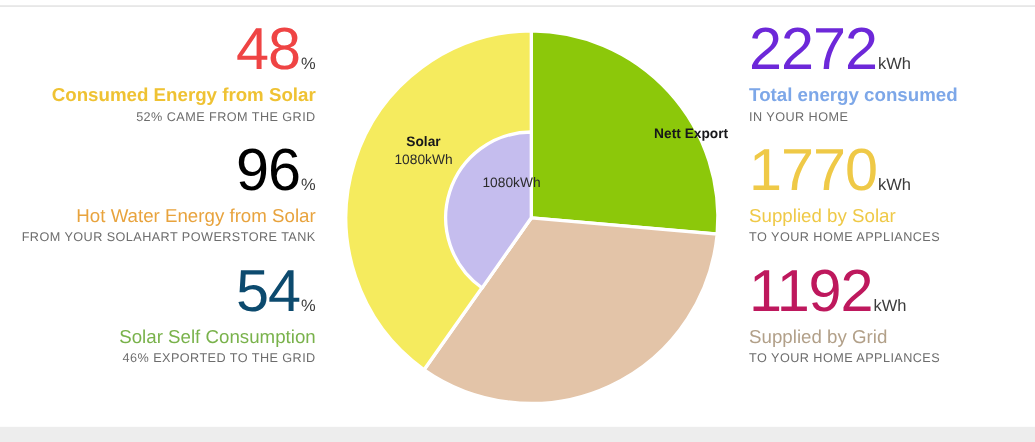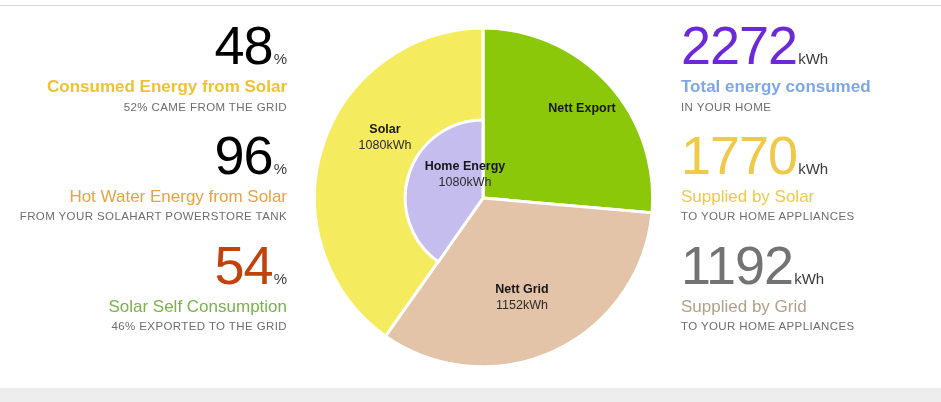--- a/index.html
+++ b/index.html
@@ -105,51 +105,51 @@
     display: block;
   }
   .slice-val {
     font-size: 12.5px;
     font-weight: 400;
     color: #2b2b2b;
     display: block;
   }
   .lbl-solar      { left: 28px;  top: 108px; width: 110px; }
   .lbl-home       { left: 78px;  top: 145px; width: 170px; }
-  .lbl-export     { left: 200px; top: 87px; width: 160px; }
+  .lbl-export     { left: 200px; top: 100px; width: 160px; text-align: right; }
   .lbl-grid       { left: 140px; top: 268px; width: 160px; }
 </style>
 </head>
 <body>
 
 <div id="page">
 
   <div class="top-rule"></div>
 
   <div class="col col-left">
 
     <div class="metric metric-left">
       <div class="value-row">
-        <span class="big-num" style="color:#000000">48</span><span class="unit">%</span>
+        <span class="big-num" style="color:#ef4444">48</span><span class="unit">%</span>
       </div>
       <div class="title title-bold" style="color:#EFC233">Consumed Energy from Solar</div>
       <div class="subtitle">52% CAME FROM THE GRID</div>
     </div>
 
     <div class="metric metric-left" style="margin-top:14px">
       <div class="value-row">
         <span class="big-num" style="color:#000000">96</span><span class="unit">%</span>
       </div>
       <div class="title" style="color:#E8A33D">Hot Water Energy from Solar</div>
       <div class="subtitle">FROM YOUR SOLAHART POWERSTORE TANK</div>
     </div>
 
     <div class="metric metric-left" style="margin-top:14px">
       <div class="value-row">
-        <span class="big-num" style="color:#c2410c">54</span><span class="unit">%</span>
+        <span class="big-num" style="color:#0c4a6e">54</span><span class="unit">%</span>
       </div>
       <div class="title" style="color:#79B24B">Solar Self Consumption</div>
       <div class="subtitle">46% EXPORTED TO THE GRID</div>
     </div>
 
   </div>
 
   <div class="chart-wrap">
     <svg width="360" height="360" viewBox="0 0 360 360">
 
@@ -161,32 +161,27 @@
 
       <path d="M 181 184 L 136.3 247.8 A 78 78 0 0 1 181 106 Z" fill="#C5BDEE" stroke="#ffffff" stroke-width="3"></path>
     </svg>
 
     <div class="slice-label lbl-solar">
       <span class="slice-name">Solar</span>
       <span class="slice-val">1080kWh</span>
     </div>
 
     <div class="slice-label lbl-home">
-      <span class="slice-name">Home Energy</span>
       <span class="slice-val">1080kWh</span>
     </div>
 
     <div class="slice-label lbl-export">
       <span class="slice-name">Nett Export</span>
     </div>
 
-    <div class="slice-label lbl-grid">
-      <span class="slice-name">Nett Grid</span>
-      <span class="slice-val">1152kWh</span>
-    </div>
   </div>
 
   <div class="col col-right">
 
     <div class="metric metric-right">
       <div class="value-row">
         <span class="big-num" style="color:#6d28d9">2272</span><span class="unit">kWh</span>
       </div>
       <div class="title title-bold" style="color:#7DA7E8">Total energy consumed</div>
       <div class="subtitle">IN YOUR HOME</div>
@@ -195,21 +190,21 @@
     <div class="metric metric-right" style="margin-top:14px">
       <div class="value-row">
         <span class="big-num" style="color:#EFC947">1770</span><span class="unit">kWh</span>
       </div>
       <div class="title" style="color:#EFC947">Supplied by Solar</div>
       <div class="subtitle">TO YOUR HOME APPLIANCES</div>
     </div>
 
     <div class="metric metric-right" style="margin-top:14px">
       <div class="value-row">
-        <span class="big-num" style="color:#737373">1192</span><span class="unit">kWh</span>
+        <span class="big-num" style="color:#be185d">1192</span><span class="unit">kWh</span>
       </div>
       <div class="title" style="color:#B2A089">Supplied by Grid</div>
       <div class="subtitle">TO YOUR HOME APPLIANCES</div>
     </div>
 
   </div>
 
   <div class="footer-band"></div>
 </div>
 

